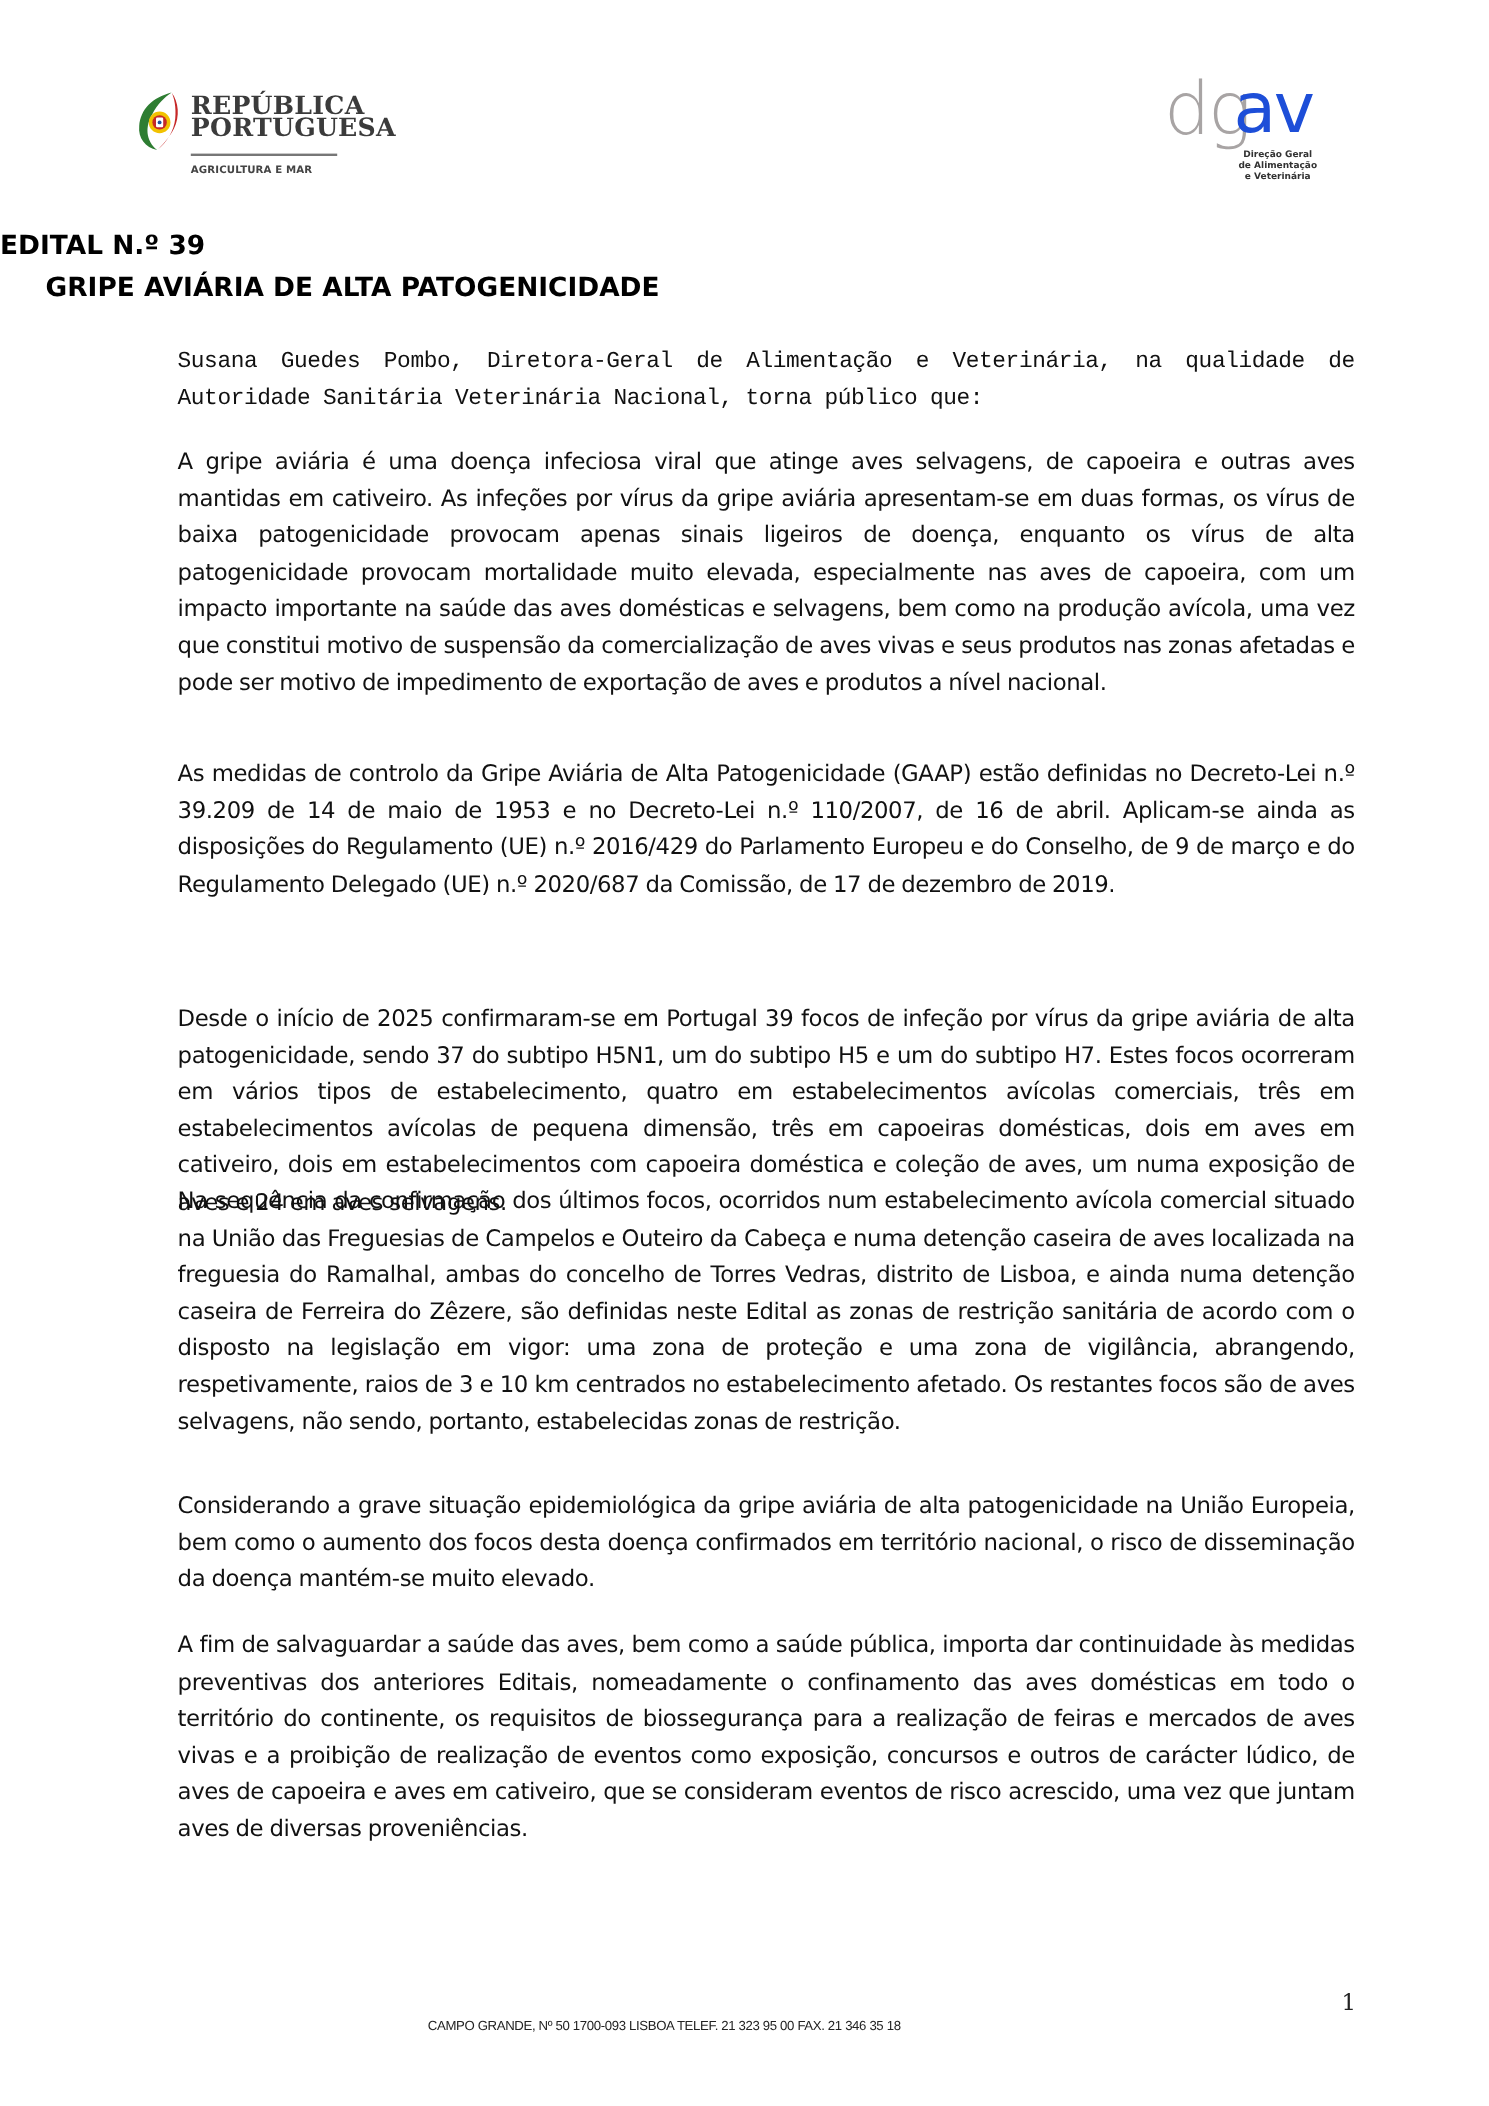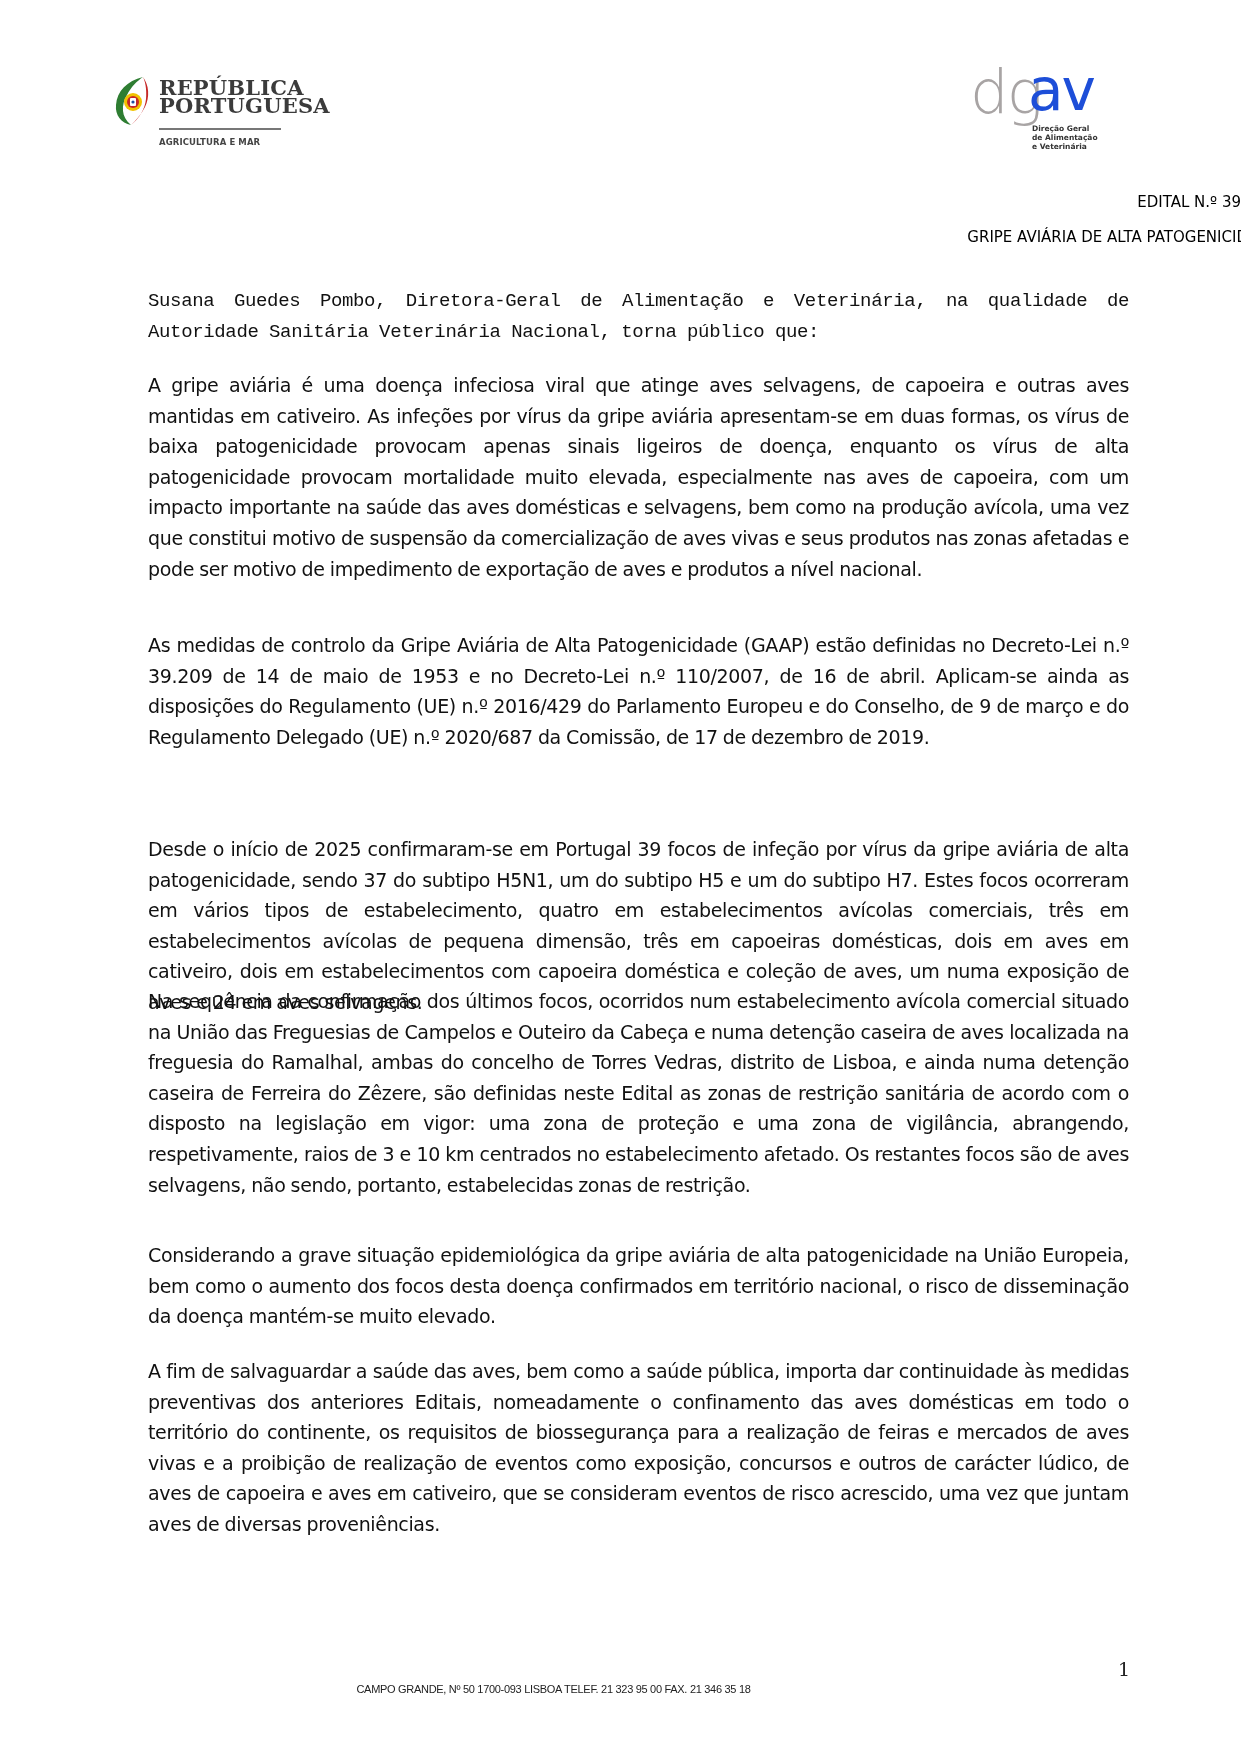--- a/index.html
+++ b/index.html
@@ -10,24 +10,24 @@
   .rp-text { position: absolute; left: 46px; top: 4px; font-family: "DejaVu Serif", "Liberation Serif", serif;
              font-size: 21px; font-weight: bold; color: #3b3b3b; line-height: 18px; letter-spacing: 0.2px; }
   .rp-line { position: absolute; left: 46px; top: 53px; width: 122px; height: 2px; background: #777; }
   .rp-sub { position: absolute; left: 46px; top: 62px; font-size: 8.5px; font-weight: bold; color: #444; letter-spacing: 0.1px; }
 
   .logo-dgav { position: absolute; left: 970px; top: 68px; width: 140px; height: 90px; }
   .dgav-dg { position: absolute; left: 0; top: -12px; font-family: "DejaVu Sans", sans-serif;
              font-size: 61px; color: #a8a4a4; letter-spacing: -2px; font-weight: 300; }
   .dgav-av { position: absolute; left: 58px; top: -12px; font-family: "DejaVu Sans", sans-serif;
              font-size: 58px; color: #1d4ed8; letter-spacing: -2px; }
-  .dgav-sub { position: absolute; left: 62px; top: 56px; font-size: 7.5px; font-weight: bold; color: #333; line-height: 9px; }
+  .dgav-sub { position: absolute; left: 62px; top: 56px; font-size: 7.5px; font-weight: bold; color: #333; line-height: 9px; text-align: center; }
 
-  .title { position: absolute; left: 0; width: 1241px; text-align: right; font-weight: normal;
-           font-size: 15px; color: #000; }
+  .title { position: absolute; left: 0; width: 1241px; text-align: left; font-weight: bold;
+           font-size: 22px; color: #000; }
   .t1 { top: 193px; }
   .t2 { top: 228px; margin-left: 38px; }
 
   .para { position: absolute; left: 148px; width: 981px; font-size: 19px; line-height: 30.6px;
           text-align: justify; color: #111; letter-spacing: -0.35px; word-spacing: -0.5px; }
   .p1 { top: 286px; font-family: Liberation Mono, monospace; }
   .p2 { top: 370px; }
   .p3 { top: 630px; }
   .p4 { top: 834px; }
   .p5 { top: 986px; }

